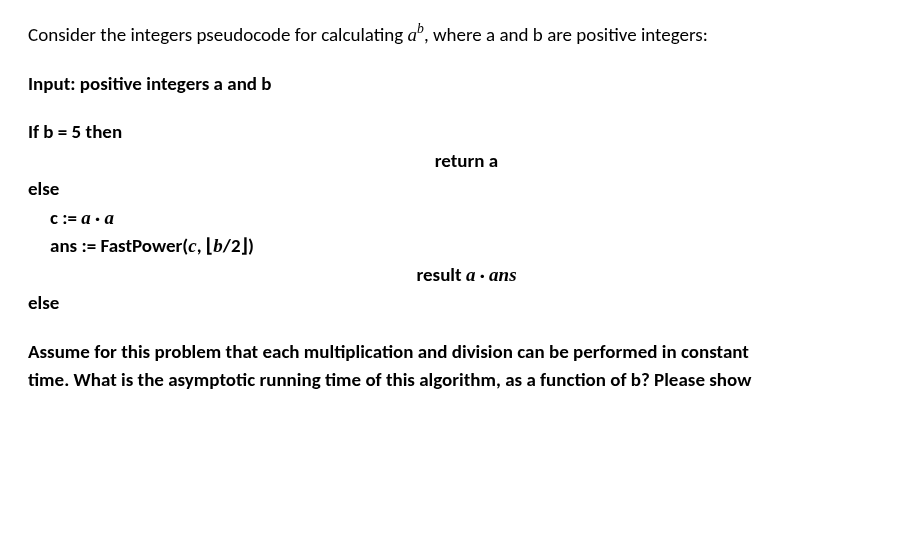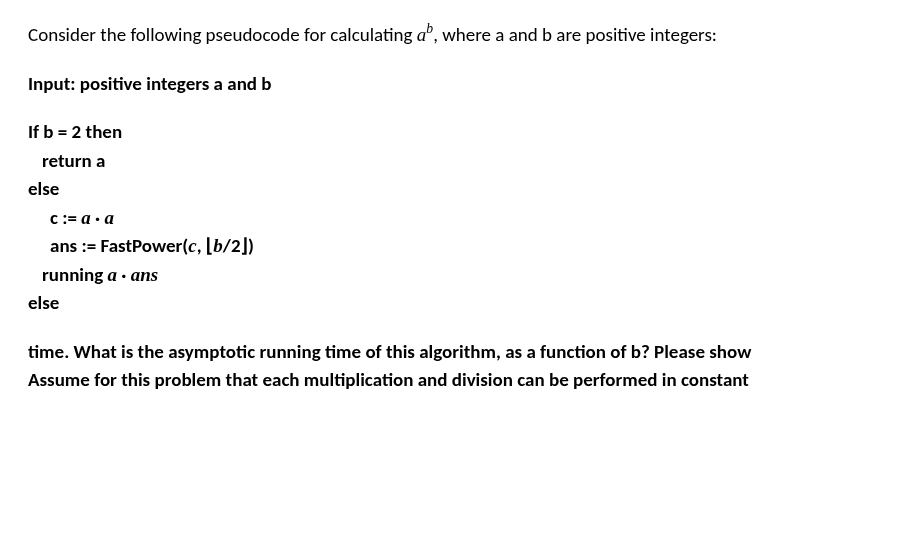--- a/index.html
+++ b/index.html
@@ -22,20 +22,21 @@
     }
     .code-block {
       margin-bottom: 20px;
     }
     .line {
       display: block;
       font-weight: bold;
     }
     .indent-1 {
       padding-left: 14px;
+      text-align: center;
     }
     .indent-2 {
       padding-left: 22px;
     }
     .math-var {
       font-style: italic;
       font-family: 'Cambria Math', 'Times New Roman', serif;
     }
     .sup {
       font-size: 0.72em;
@@ -46,39 +47,39 @@
       top: -1px;
     }
     .final {
       margin-top: 4px;
     }
   </style>
 </head>
 <body>
 
 <div class="para">
-  <span>Consider the following pseudocode for calculating </span><span class="math-var">a</span><span class="sup">b</span><span>, where a and b are positive integers:</span>
+  <span>Consider the integers pseudocode for calculating </span><span class="math-var">a</span><span class="sup">b</span><span>, where a and b are positive integers:</span>
 </div>
 
 <div class="para">
   <span class="line">Input: positive integers a and b</span>
 </div>
 
 <div class="code-block">
-  <span class="line">If b = 2 then</span>
+  <span class="line">If b = 5 then</span>
   <span class="line indent-1">return a</span>
   <span class="line">else</span>
   <span class="line indent-2">
     <span>c := </span><span class="math-var">a</span><span> · </span><span class="math-var">a</span>
   </span>
   <span class="line indent-2">
     <span>ans := FastPower(</span><span class="math-var">c</span><span>, ⌊</span><span class="math-var">b</span><span>/2⌋)</span>
   </span>
   <span class="line indent-1">
-    <span>running </span><span class="math-var">a</span><span> · </span><span class="math-var">ans</span>
+    <span>result </span><span class="math-var">a</span><span> · </span><span class="math-var">ans</span>
   </span>
   <span class="line">else</span>
 </div>
 
 <div class="final">
+  <span class="line">Assume for this problem that each multiplication and division can be performed in constant</span>
   <span class="line">time. What is the asymptotic running time of this algorithm, as a function of b? Please show</span>
-  <span class="line">Assume for this problem that each multiplication and division can be performed in constant</span>
 </div>
 
 </body></html>

